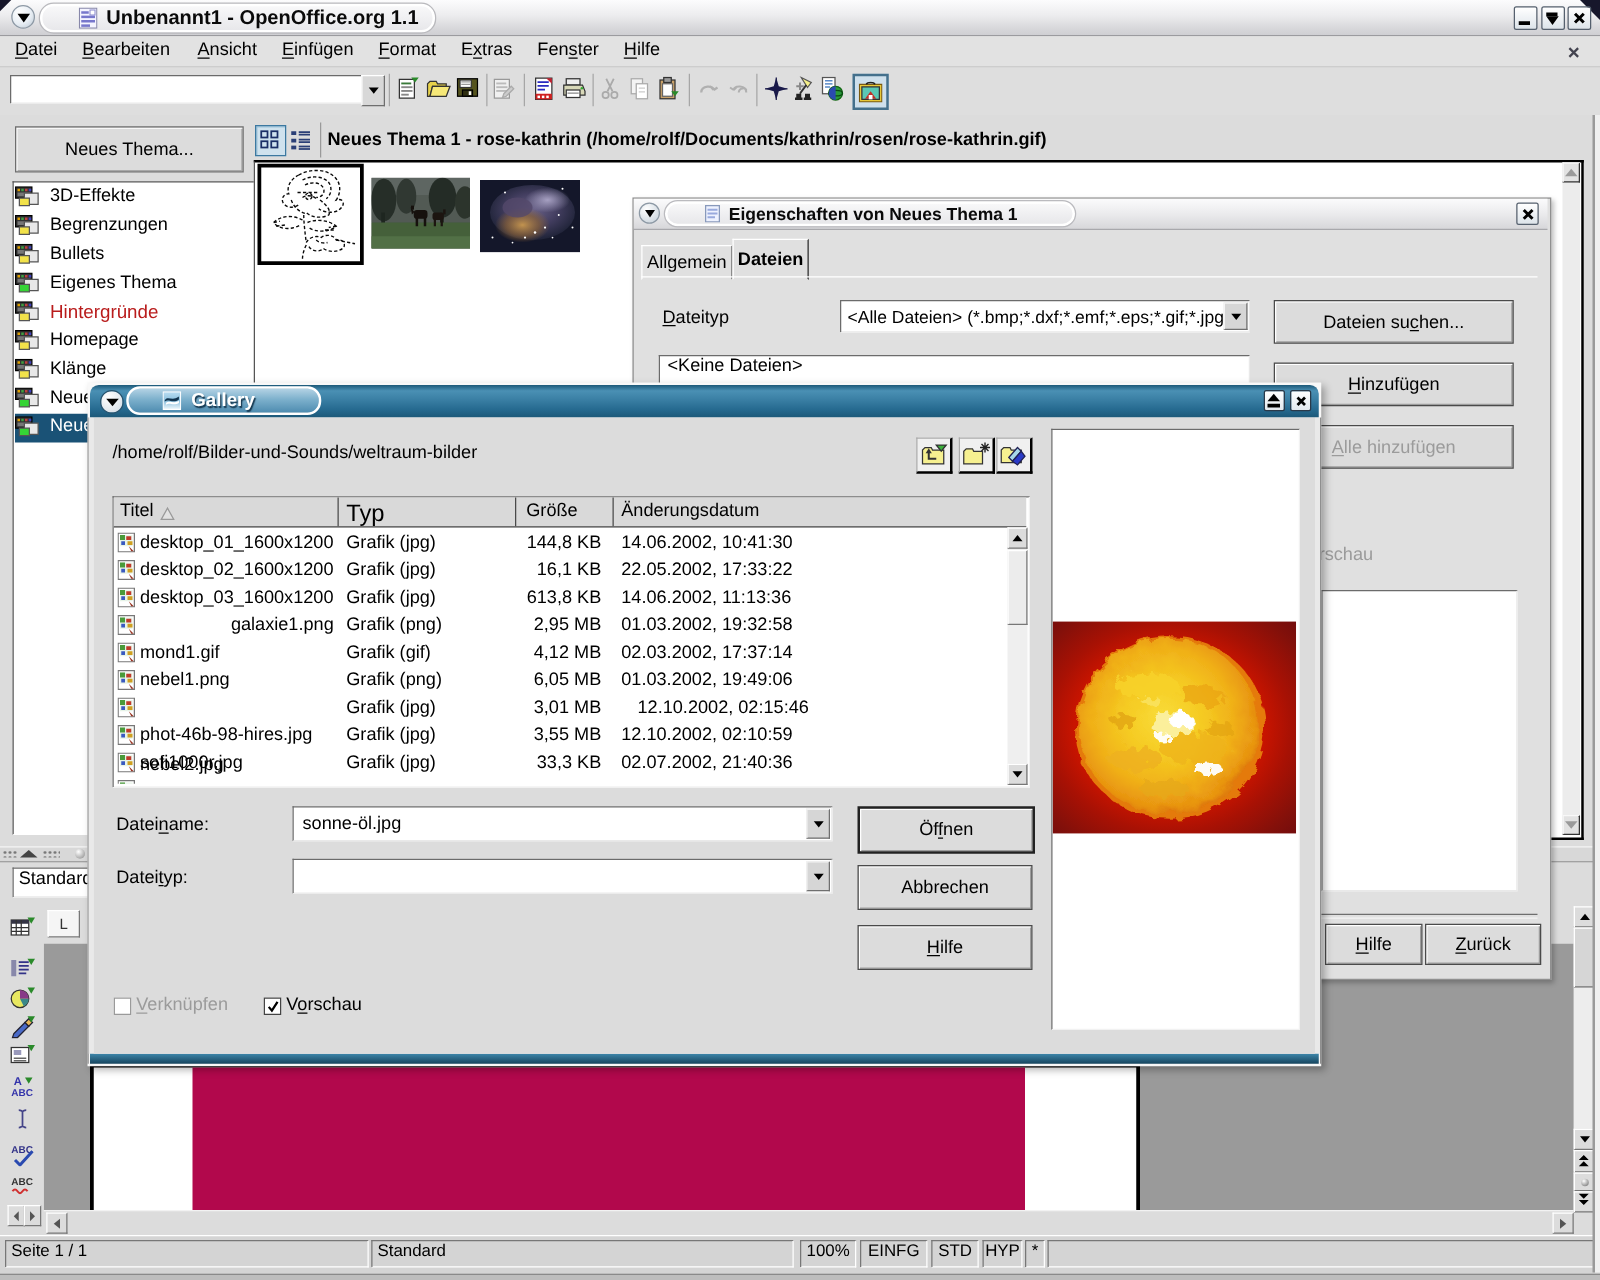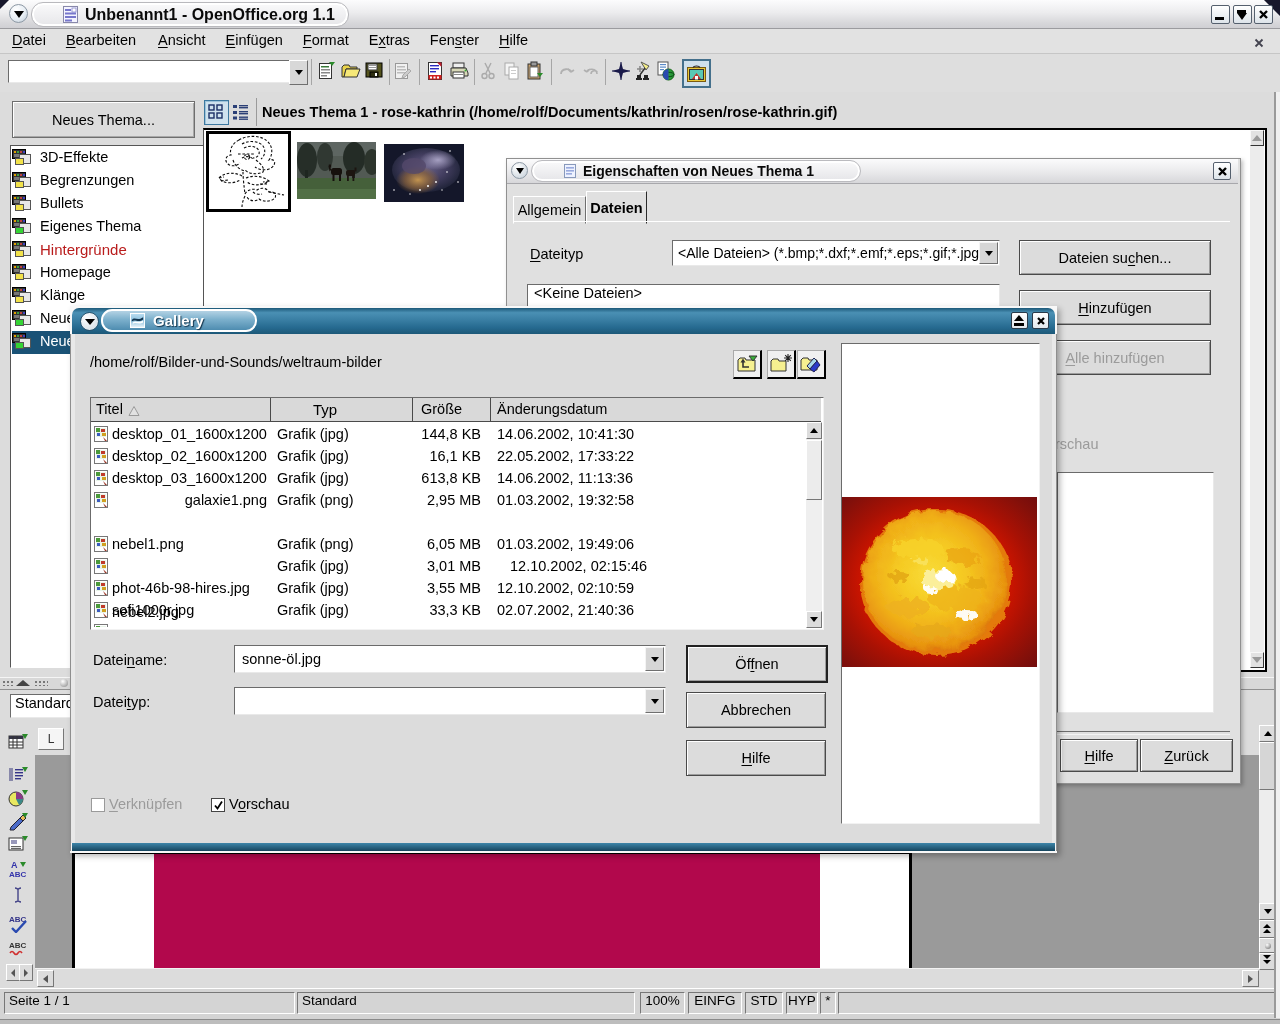--- a/index.html
+++ b/index.html
@@ -654,21 +654,21 @@
       <path d="M11 17 L18 9 L21 13 L15 20 Z" fill="#2a3ac8" stroke="#225"></path>
     </svg>
   </div>
 
 <div class="abs" style="left:90px;top:397px;width:732px;height:231px;background:#ffffff;border:1px solid;border-color:#6b6b6b #f2f2f2 #f2f2f2 #6b6b6b;"></div>
 <div class="abs" style="left:91px;top:398px;width:730px;height:23px;background:#d9d9d9;border-bottom:1px solid #4a4a4a;"></div>
 <div class="abs" style="left:96px;top:401px;font-size:14.5px;">Titel</div>
 <svg class="abs" style="left:128px;top:405px;" width="12" height="12" viewBox="0 0 12 12">
     <path d="M6 1.5 L11 10.5 L1 10.5 Z" fill="#e2e2e2" stroke="#9a9a9a" stroke-width="1"></path>
   </svg>
-<div class="abs" style="left:277px;top:401px;font-size:15px;margin-left:36px;">Typ</div>
+<div class="abs" style="left:277px;top:401px;font-size:19px;">Typ</div>
 <div class="abs" style="left:421px;top:401px;font-size:14.5px;">Größe</div>
 <div class="abs" style="left:497px;top:401px;font-size:14.5px;">Änderungsdatum</div>
 <div class="abs" style="left:270px;top:398px;width:1px;height:23px;background:#4a4a4a;"></div>
 <div class="abs" style="left:412px;top:398px;width:1px;height:23px;background:#4a4a4a;"></div>
 <div class="abs" style="left:490px;top:398px;width:1px;height:23px;background:#4a4a4a;"></div>
 <div id="tablerows" style="position:absolute;left:91px;top:423px;width:714px;height:204px;overflow:hidden;font-size:14.5px;">
     <div style="position:absolute;left:0;top:0px;width:714px;height:22px;">
       <svg width="14" height="16" viewBox="0 0 14 16" style="position:absolute;left:3px;top:3px;">
         <rect x="0.5" y="0.5" width="13" height="15" fill="#fff" stroke="#777"></rect>
         <rect x="2" y="2" width="10" height="9" fill="#e8f4e8"></rect>
@@ -720,20 +720,35 @@
         <rect x="2" y="2" width="4" height="4" fill="#4a9a3a"></rect>
         <rect x="7" y="3" width="4" height="3" fill="#c03a2a"></rect>
         <rect x="3" y="7" width="3" height="3" fill="#3a5ac0"></rect>
         <rect x="8" y="7" width="4" height="3" fill="#d0a020"></rect>
         <path d="M9 11 L13 15 L11 15 Z" fill="#993322"></path>
       </svg>
       <div style="position:absolute;left:21px;top:3px;width:155px;white-space:nowrap;overflow:hidden;text-align:right;">galaxie1.png</div>
       <div style="position:absolute;left:186px;top:3px;">Grafik (png)</div>
       <div style="position:absolute;left:280px;top:3px;width:110px;text-align:right;">2,95 MB</div>
       <div style="position:absolute;left:406px;top:3px;">01.03.2002, 19:32:58</div>
+    </div>
+    <div style="position:absolute;left:0;top:88px;width:714px;height:22px;">
+      <svg width="14" height="16" viewBox="0 0 14 16" style="position:absolute;left:3px;top:3px;">
+        <rect x="0.5" y="0.5" width="13" height="15" fill="#fff" stroke="#777"></rect>
+        <rect x="2" y="2" width="10" height="9" fill="#e8f4e8"></rect>
+        <rect x="2" y="2" width="4" height="4" fill="#4a9a3a"></rect>
+        <rect x="7" y="3" width="4" height="3" fill="#c03a2a"></rect>
+        <rect x="3" y="7" width="3" height="3" fill="#3a5ac0"></rect>
+        <rect x="8" y="7" width="4" height="3" fill="#d0a020"></rect>
+        <path d="M9 11 L13 15 L11 15 Z" fill="#993322"></path>
+      </svg>
+      <div style="position:absolute;left:21px;top:3px;width:155px;white-space:nowrap;overflow:hidden;">mond1.gif</div>
+      <div style="position:absolute;left:186px;top:3px;">Grafik (gif)</div>
+      <div style="position:absolute;left:280px;top:3px;width:110px;text-align:right;">4,12 MB</div>
+      <div style="position:absolute;left:406px;top:3px;">02.03.2002, 17:37:14</div>
     </div>
     <div style="position:absolute;left:0;top:110px;width:714px;height:22px;">
       <svg width="14" height="16" viewBox="0 0 14 16" style="position:absolute;left:3px;top:3px;">
         <rect x="0.5" y="0.5" width="13" height="15" fill="#fff" stroke="#777"></rect>
         <rect x="2" y="2" width="10" height="9" fill="#e8f4e8"></rect>
         <rect x="2" y="2" width="4" height="4" fill="#4a9a3a"></rect>
         <rect x="7" y="3" width="4" height="3" fill="#c03a2a"></rect>
         <rect x="3" y="7" width="3" height="3" fill="#3a5ac0"></rect>
         <rect x="8" y="7" width="4" height="3" fill="#d0a020"></rect>
         <path d="M9 11 L13 15 L11 15 Z" fill="#993322"></path>

